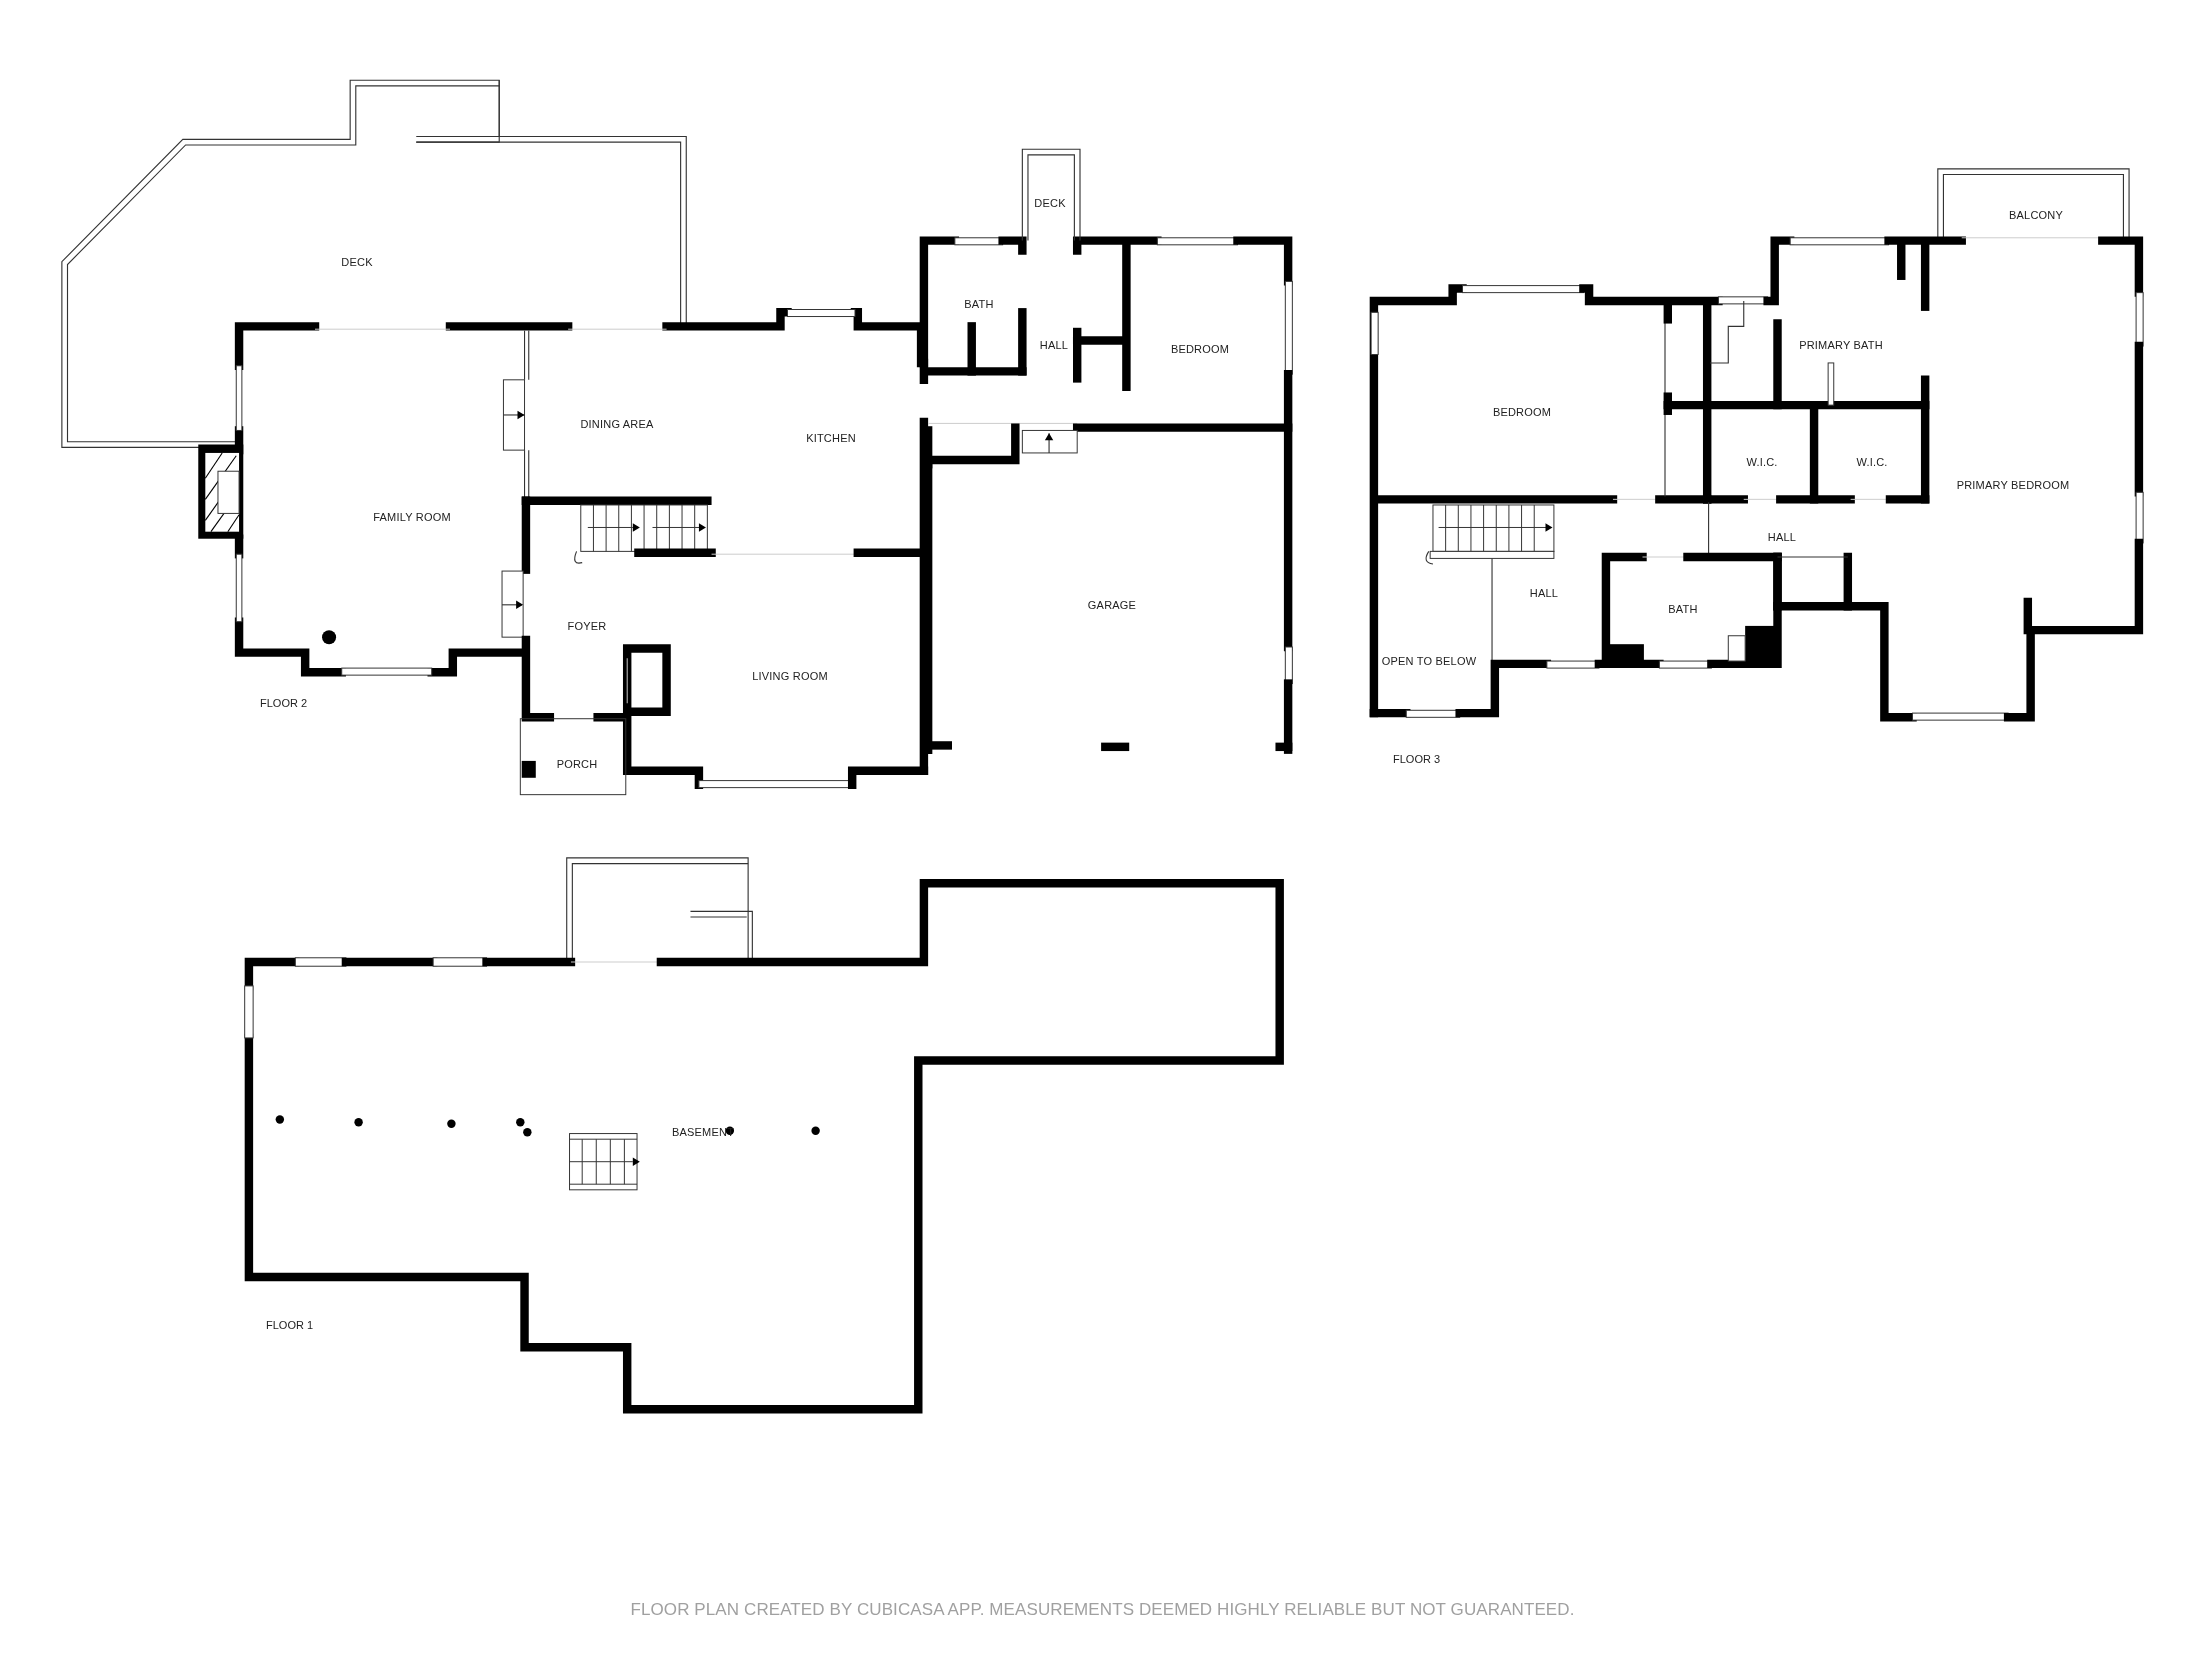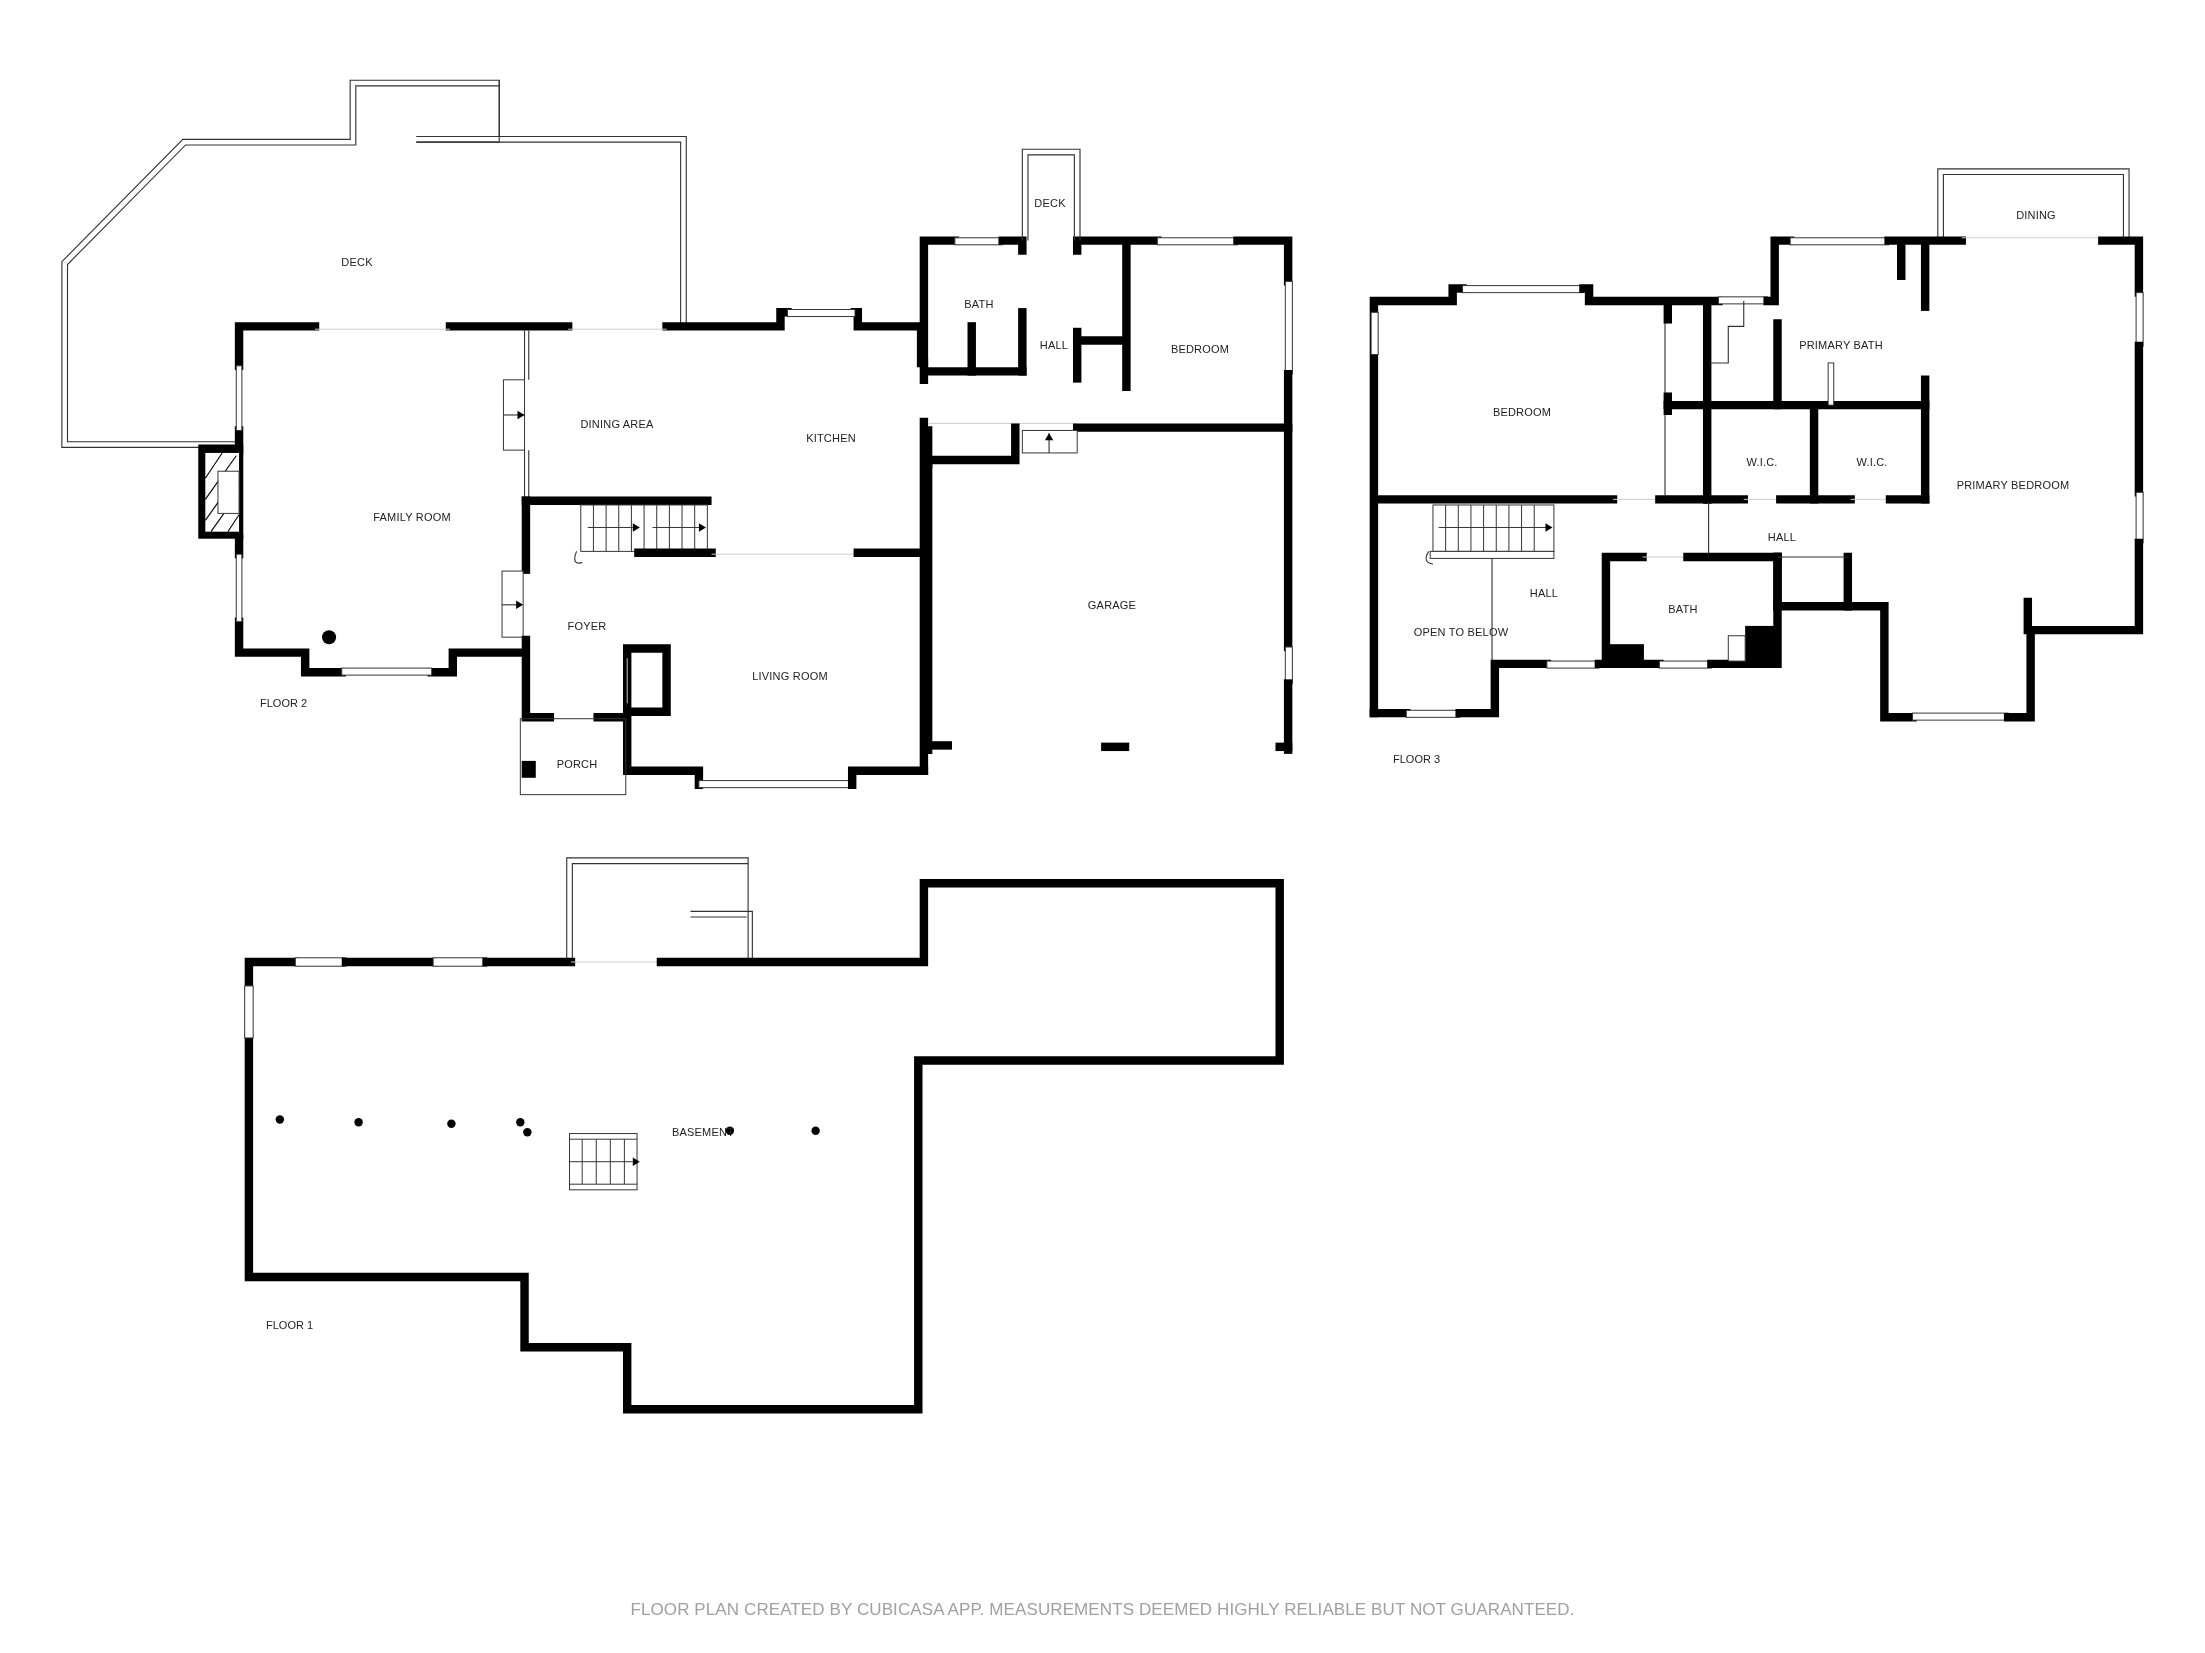--- a/index.html
+++ b/index.html
@@ -275,30 +275,30 @@
     <div class="label" style="left: 617px; top: 424px;">DINING AREA</div>
     <div class="label" style="left: 831px; top: 438px;">KITCHEN</div>
     <div class="label" style="left: 587px; top: 626px;">FOYER</div>
     <div class="label" style="left: 790px; top: 676px;">LIVING ROOM</div>
     <div class="label" style="left: 573px; top: 764px; padding-left: 8px;">PORCH</div>
     <div class="label" style="left: 1050px; top: 203px;">DECK</div>
     <div class="label" style="left: 979px; top: 304px;">BATH</div>
     <div class="label" style="left: 1054px; top: 345px;">HALL</div>
     <div class="label" style="left: 1200px; top: 349px;">BEDROOM</div>
     <div class="label" style="left: 1112px; top: 605px;">GARAGE</div>
-    <div class="label" style="left: 2036px; top: 215px;">DINING</div>
+    <div class="label" style="left: 2036px; top: 215px;">BALCONY</div>
     <div class="label" style="left: 1841px; top: 345px;">PRIMARY BATH</div>
     <div class="label" style="left: 1522px; top: 412px;">BEDROOM</div>
     <div class="label" style="left: 1762px; top: 462px;">W.I.C.</div>
     <div class="label" style="left: 1872px; top: 462px;">W.I.C.</div>
     <div class="label" style="left: 2013px; top: 485px;">PRIMARY BEDROOM</div>
     <div class="label" style="left: 1782px; top: 537px;">HALL</div>
     <div class="label" style="left: 1544px; top: 593px;">HALL</div>
     <div class="label" style="left: 1683px; top: 609px;">BATH</div>
-    <div class="label" style="left: 1429px; top: 632px; margin-left: 32px;">OPEN TO BELOW</div>
+    <div class="label" style="left: 1429px; top: 661px;">OPEN TO BELOW</div>
     <div class="label" style="left: 703px; top: 1132px; text-align: center;">BASEMENT</div>
   </div>
 
 <div class="floor-label" style="left:240px; top:697px;">FLOOR 2</div>
 <div class="floor-label" style="left:1373px; top:753px;">FLOOR 3</div>
 <div class="floor-label" style="left:246px; top:1319px;text-align:center;">FLOOR 1</div>
 
 <div class="footer">FLOOR PLAN CREATED BY CUBICASA APP. MEASUREMENTS DEEMED HIGHLY RELIABLE BUT NOT GUARANTEED.</div>
 
 

